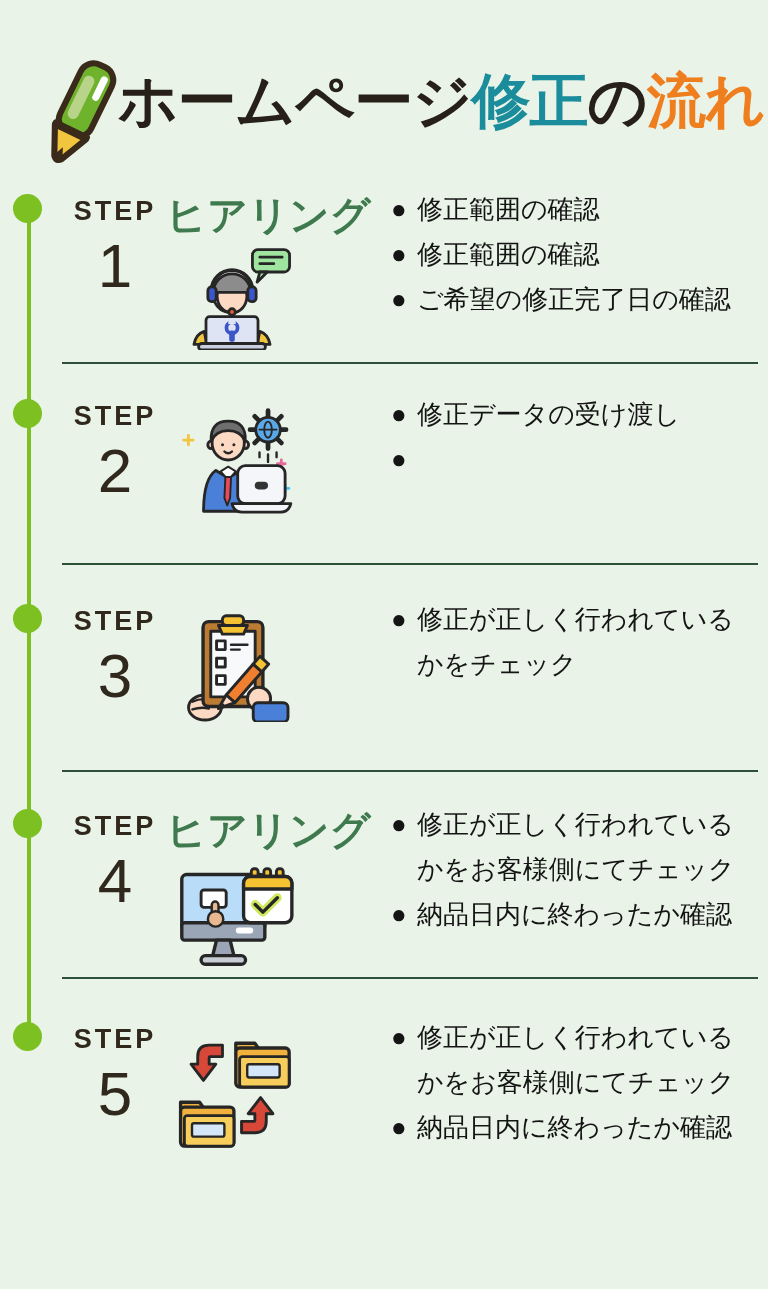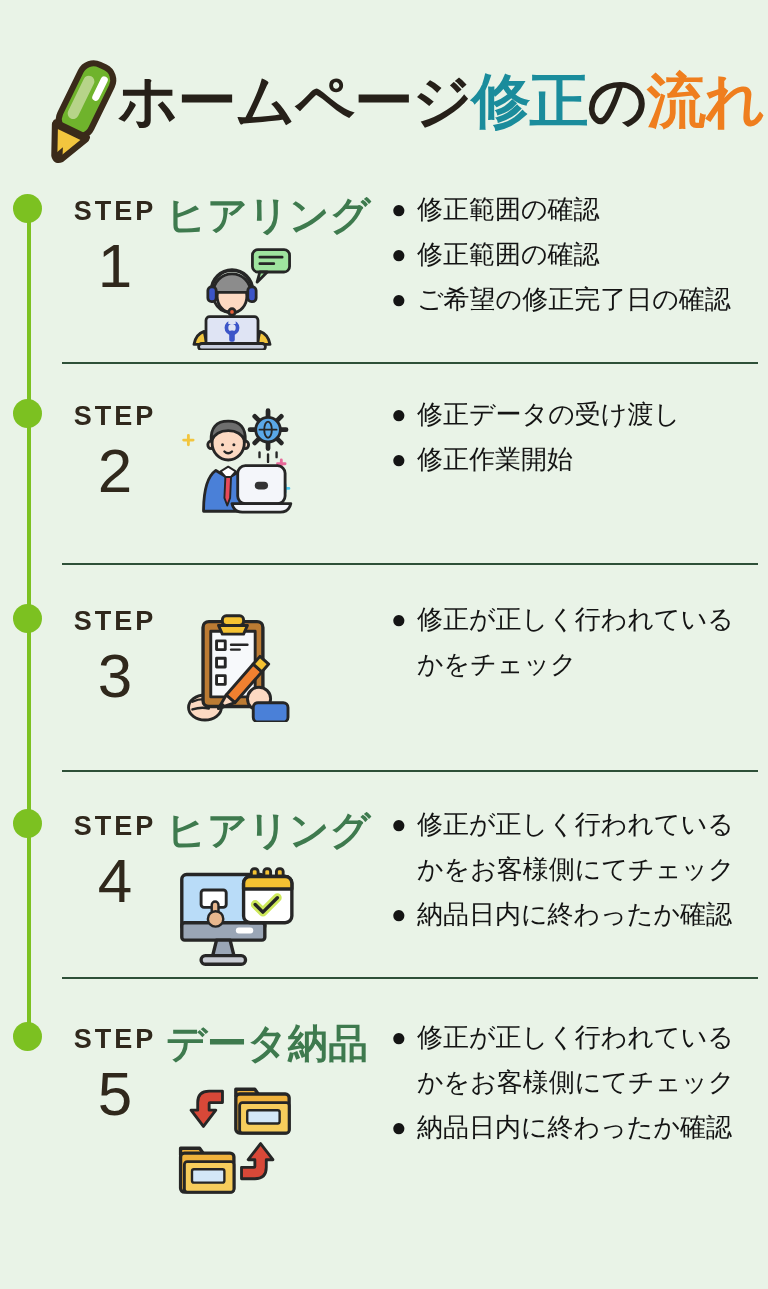--- a/index.html
+++ b/index.html
@@ -140,21 +140,20 @@
         </g>
       </svg>
     </div>
     <ul class="bullets">
       <li>
           <span class="b">●</span>
           <span>修正データの受け渡し</span>
         </li>
       <li>
           <span class="b">●</span>
-          <span>修正作業開始</span>
         </li>
     </ul>
   </section>
 
   <section class="step" style="top:595px">
     <span class="dot"></span>
     <div class="stepcol">
       <div class="step-label">STEP</div>
       <div class="step-number">3</div>
     </div>
@@ -228,21 +227,20 @@
     </ul>
   </section>
 
   <section class="step" style="top:1013px">
     <span class="dot"></span>
     <div class="stepcol">
       <div class="step-label">STEP</div>
       <div class="step-number">5</div>
     </div>
     <div class="titlecol">
-      <h2 class="step-title">データ納品</h2>
       <svg class="step-icon" width="132" height="120" viewBox="0 0 132 126">
         <g fill="none" stroke="#262626" stroke-width="3.5" stroke-linejoin="round" stroke-linecap="round">
           <path d="M70 16 h20 l5 7 h-25 z" fill="#f0b23c"></path>
           <rect x="70" y="21" width="56" height="41" rx="4" fill="#f0b23c"></rect>
           <rect x="74" y="30" width="52" height="32" rx="3" fill="#f7cd5c" stroke-width="3"></rect>
           <rect x="82" y="38" width="34" height="14" rx="2" fill="#d3e7f8" stroke-width="2.5"></rect>
           <path d="M12 78 h20 l5 7 h-25 z" fill="#f0b23c"></path>
           <rect x="12" y="83" width="56" height="41" rx="4" fill="#f0b23c"></rect>
           <rect x="16" y="92" width="52" height="32" rx="3" fill="#f7cd5c" stroke-width="3"></rect>
           <rect x="24" y="100" width="34" height="14" rx="2" fill="#d3e7f8" stroke-width="2.5"></rect>

